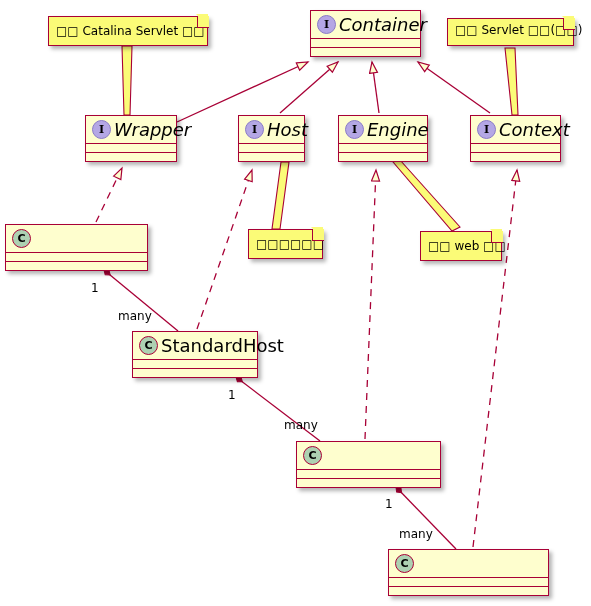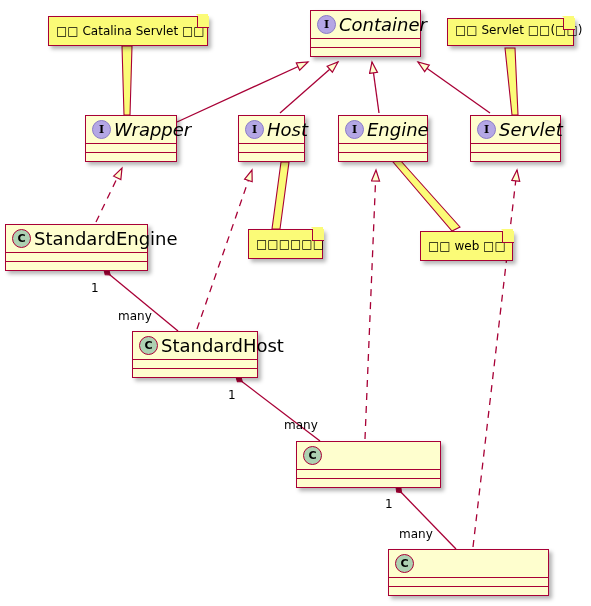--- a/index.html
+++ b/index.html
@@ -181,30 +181,29 @@
       <span class="badge badge-i">I</span>
       <span class="uml-name">Engine</span>
     </div>
     <div class="uml-row"></div>
     <div class="uml-row"></div>
   </div>
 
   <div class="uml-box iface" style="left:470px;top:115px;width:91px;height:47px;">
     <div class="uml-title">
       <span class="badge badge-i">I</span>
-      <span class="uml-name">Servlet</span>
+      <span class="uml-name">Context</span>
     </div>
     <div class="uml-row"></div>
     <div class="uml-row"></div>
   </div>
 
   <div class="uml-box" style="left:5px;top:224px;width:143px;height:47px;">
     <div class="uml-title">
       <span class="badge badge-c">C</span>
-      <span class="uml-name">StandardEngine</span>
     </div>
     <div class="uml-row"></div>
     <div class="uml-row"></div>
   </div>
 
   <div class="uml-box" style="left:132px;top:331px;width:126px;height:47px;">
     <div class="uml-title">
       <span class="badge badge-c">C</span>
       <span class="uml-name">StandardHost</span>
     </div>
@@ -231,21 +230,21 @@
   <div class="note" style="left:48px;top:16px;width:160px;height:30px;">
     <span>□□ Catalina Servlet □□</span>
     <span class="fold"></span>
   </div>
 
   <div class="note" style="left:248px;top:229px;width:75px;height:30px;">
     <span>□□□□□□</span>
     <span class="fold"></span>
   </div>
 
-  <div class="note" style="left:420px;top:231px;width:93px;height:30px;">
+  <div class="note" style="left:420px;top:231px;width:82px;height:30px;">
     <span>□□ web □□</span>
     <span class="fold"></span>
   </div>
 
   <div class="note" style="left:447px;top:18px;width:127px;height:28px;align-items:flex-end;">
     <span>□□ Servlet □□(□□)</span>
     <span class="fold"></span>
   </div>
 
   <div class="elabel" style="left:91px;top:281px;">1</div>

